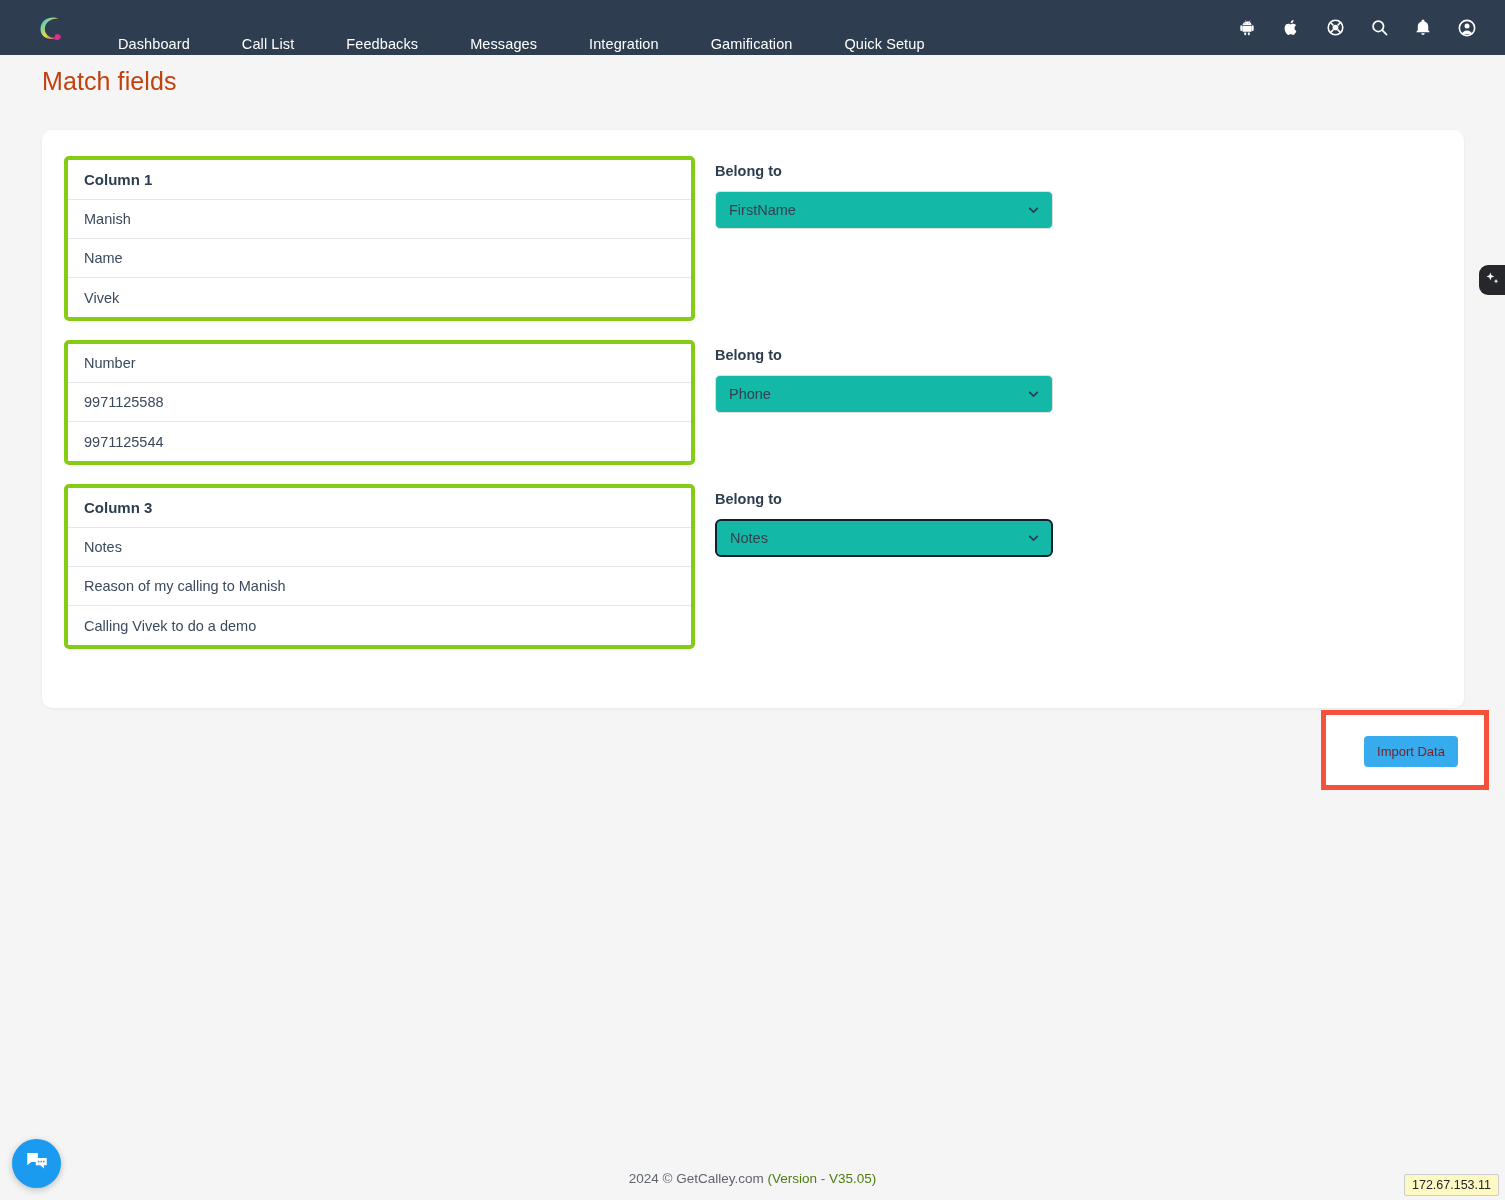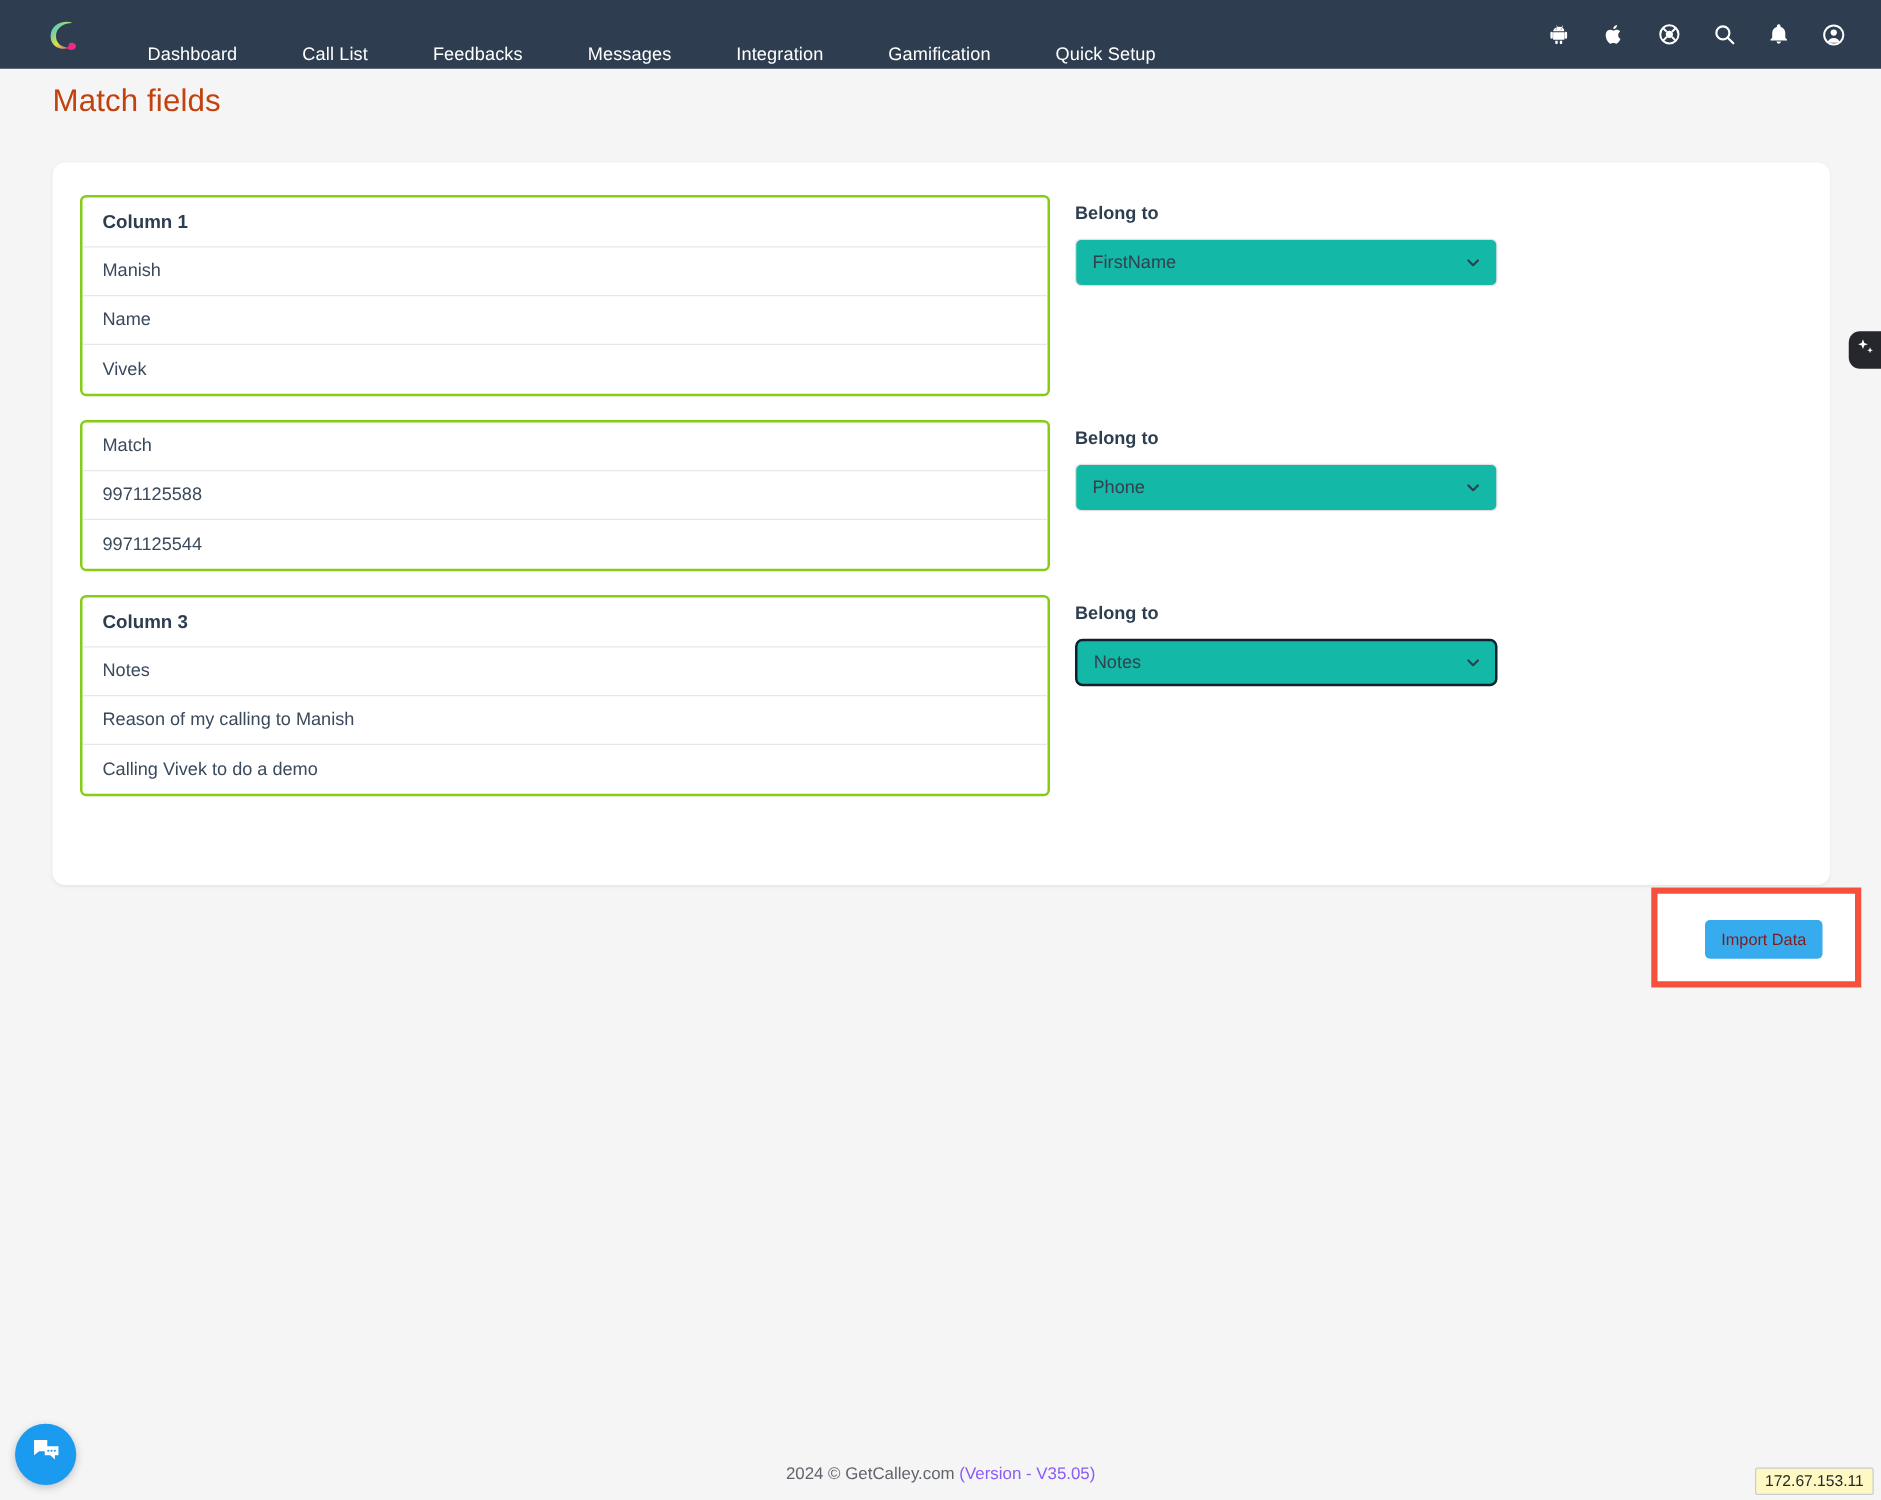--- a/index.html
+++ b/index.html
@@ -88,22 +88,22 @@
   }
 
   .match-row {
     display: flex;
     align-items: flex-start;
     margin-bottom: 19px;
   }
 
   
   .col-table {
-    width: 776px;
-    border: 2px solid #84cc16;
+    width: 631px;
+    border: 4px solid #84cc16;
     border-radius: 5px;
     overflow: hidden;
     background: #fff;
     flex: 0 0 auto;
   }
   .col-head, .col-cell {
     padding: 0 16px;
     display: flex;
     align-items: center;
     font-size: 14.5px;
@@ -195,21 +195,21 @@
 
   
   .footer {
     position: absolute;
     left: 0; right: 0;
     bottom: 14px;
     text-align: center;
     font-size: 13.5px;
     color: #60646b;
   }
-  .footer a { color: #8b5cf6; text-decoration: none; cursor: pointer; }
+  .footer a { color: #4d7c0f; text-decoration: none; cursor: pointer; }
 
   .ip-badge {
     position: absolute;
     right: 6px;
     bottom: 4px;
     background: #fef9c3;
     border: 1px solid #c9ccd1;
     border-radius: 2px;
     font-size: 12.5px;
     color: #23282d;
@@ -335,21 +335,21 @@
             <svg width="13" height="13" viewBox="0 0 24 24" fill="none" stroke="currentColor" stroke-width="3.2" stroke-linecap="round" stroke-linejoin="round">
                 <path d="M5 9l7 7 7-7"></path>
               </svg>
           </span>
         </div>
       </div>
     </div>
 
     <div class="match-row">
       <div class="col-table">
-        <div class="col-cell">Match</div>
+        <div class="col-cell">Number</div>
         <div class="col-cell">9971125588</div>
         <div class="col-cell">9971125544</div>
       </div>
       <div class="belong">
         <div class="belong-label">Belong to</div>
         <div class="select-wrap">
           <select class="sel"><option value="FirstName">FirstName</option><option value="Phone" selected="">Phone</option><option value="Notes">Notes</option></select>
           <span class="chev">
             <svg width="13" height="13" viewBox="0 0 24 24" fill="none" stroke="currentColor" stroke-width="3.2" stroke-linecap="round" stroke-linejoin="round">
                 <path d="M5 9l7 7 7-7"></path>

